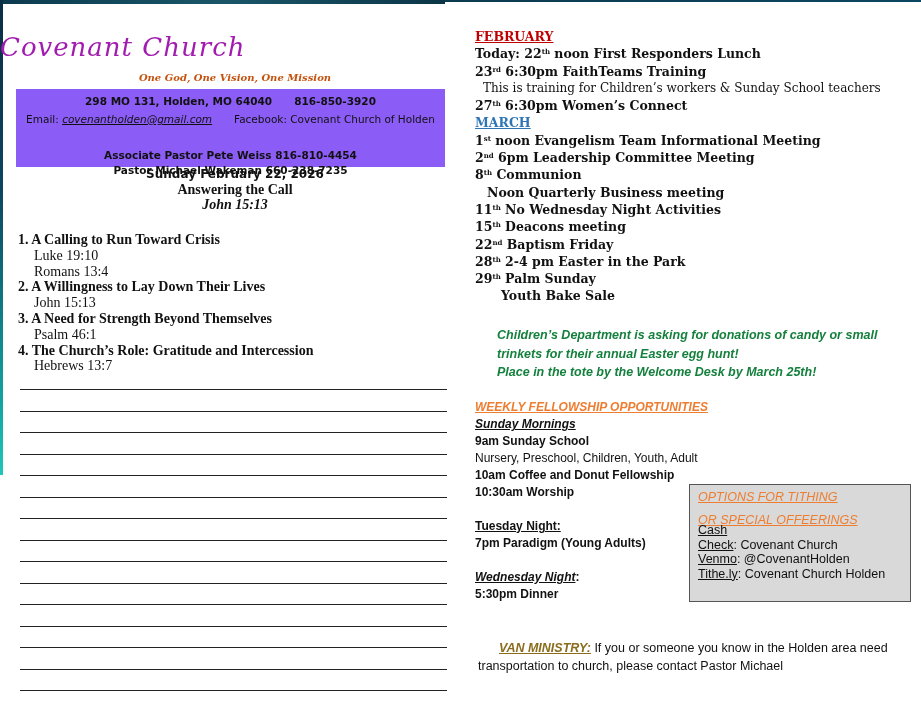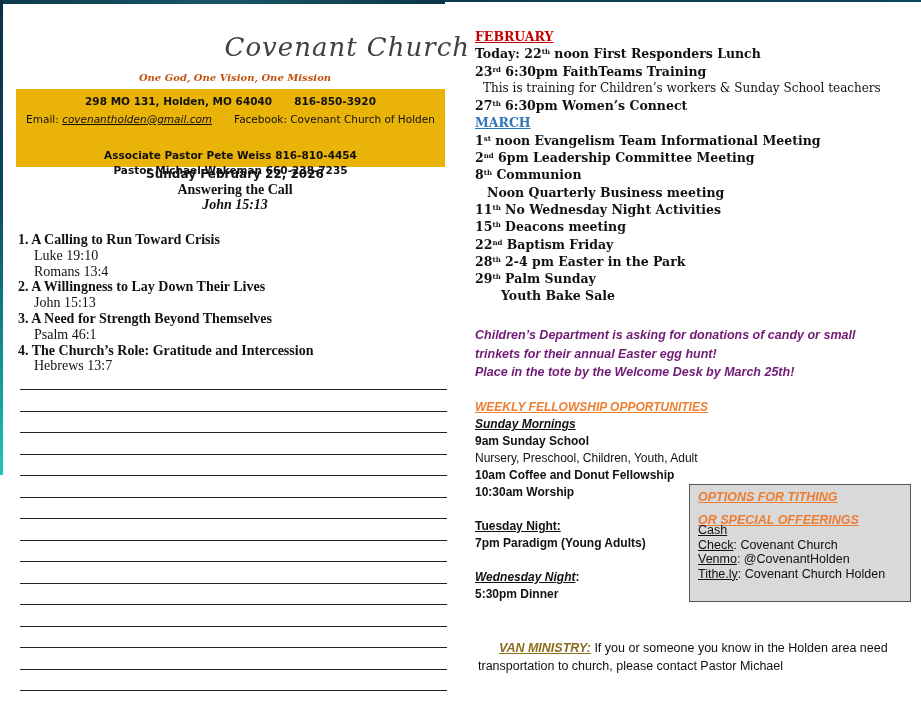--- a/index.html
+++ b/index.html
@@ -21,32 +21,32 @@
     .bg-left {
       position: absolute; left: 0; top: 0; width: 3px; height: 475px;
       background: linear-gradient(180deg, #0b2e44 0%, #0c4560 40%, #12a5a0 85%, #1fc7b8 100%);
     }
     .page-left {
       position: absolute; left: 3px; top: 4px; width: 442px; height: 720px; background: #fff;
     }
 
     
     .church-title {
-      position: absolute; left: 0; top: 32px; width: 470px; text-align: right;
+      position: absolute; left: 0; top: 32px; width: 470px; text-align: left;
       font-family: "DejaVu Serif", serif; font-style: italic;
-      font-size: 26px; letter-spacing: 1px; color: #404040;
+      font-size: 26px; letter-spacing: 1px; color: #a21caf;
     }
     .tagline {
       position: absolute; left: 0; top: 72px; width: 470px; text-align: center;
       font-family: "DejaVu Serif", serif; font-style: italic; font-weight: bold;
       font-size: 10px; color: #c4520e;
     }
     .info-box {
       position: absolute; left: 16px; top: 89px; width: 429px; height: 78px;
-      background: #eab308;
+      background: #8b5cf6;
       font-family: "DejaVu Sans", sans-serif; font-size: 10.5px; color: #111;
     }
     .info-line { position: absolute; left: 0; width: 100%; text-align: center; white-space: nowrap; }
     .info-line.l1 { top: 6px; font-weight: bold; }
     .info-line.l2 { top: 24px; }
     .info-line.l3 { top: 42px; font-weight: bold; margin-top: 33px; }
     .info-line.l4 { top: 60px; font-weight: bold; }
     .email-link { font-style: italic; text-decoration: underline; color: #111; }
     .sp { display: inline-block; width: 22px; }
 
@@ -77,42 +77,42 @@
     .cal { font-family: "DejaVu Serif", serif; font-weight: bold; font-size: 12.5px; line-height: 17.3px; }
     .cal .month-feb { color: #c00000; text-decoration: underline; }
     .cal .month-mar { color: #2e75b6; text-decoration: underline; }
     .cal .row { white-space: nowrap; }
     .cal .note { font-weight: normal; padding-left: 8px; font-size: 12px; }
     .cal .ind1 { padding-left: 12px; }
     .cal .ind2 { padding-left: 26px; }
     sup { font-size: 7px; vertical-align: 4px; line-height: 0; }
 
     .donation {
-      position: absolute; left: 475px; top: 326px; width: 420px;
+      position: absolute; left: 497px; top: 326px; width: 420px;
       font-family: "Liberation Sans", sans-serif; font-weight: bold; font-style: italic;
-      font-size: 12.5px; line-height: 18.5px; color: #701a75;
+      font-size: 12.5px; line-height: 18.5px; color: #15803d;
     }
 
     .weekly {
       position: absolute; left: 475px; top: 399px; width: 240px;
       font-family: "Liberation Sans", sans-serif; font-size: 12px; line-height: 17px; color: #111;
     }
     .weekly .w-head { color: #ed7d31; font-weight: bold; font-style: italic; text-decoration: underline; }
     .weekly .w-sub { font-weight: bold; font-style: italic; text-decoration: underline; }
     .weekly .w-sub2 { font-weight: bold; text-decoration: underline; }
     .weekly .b { font-weight: bold; }
     .weekly .gap { height: 17px; }
 
     .tithe-box {
       position: absolute; left: 689px; top: 484px; width: 222px; height: 118px;
       background: #d9d9d9; border: 1.5px solid #555; box-sizing: border-box;
       font-family: "Liberation Sans", sans-serif; font-size: 12.5px; color: #111;
     }
     .tithe-box .t-head {
-      position: absolute; left: 8px; color: #ed7d31; font-weight: bold; font-style: italic;
+      position: absolute; left: 8px; color: #ed7d31; font-weight: normal; font-style: italic;
       text-decoration: underline; font-size: 12.5px; white-space: nowrap;
     }
     .tithe-box .th1 { top: 5px; }
     .tithe-box .th2 { top: 28px; }
     .tithe-box .t-items { position: absolute; left: 8px; top: 38px; line-height: 14.5px; }
     .tithe-box .u { text-decoration: underline; }
 
     .van {
       position: absolute; left: 475px; top: 639px; width: 440px;
       font-family: "Liberation Sans", sans-serif; font-size: 12.5px; line-height: 18px; color: #111;

